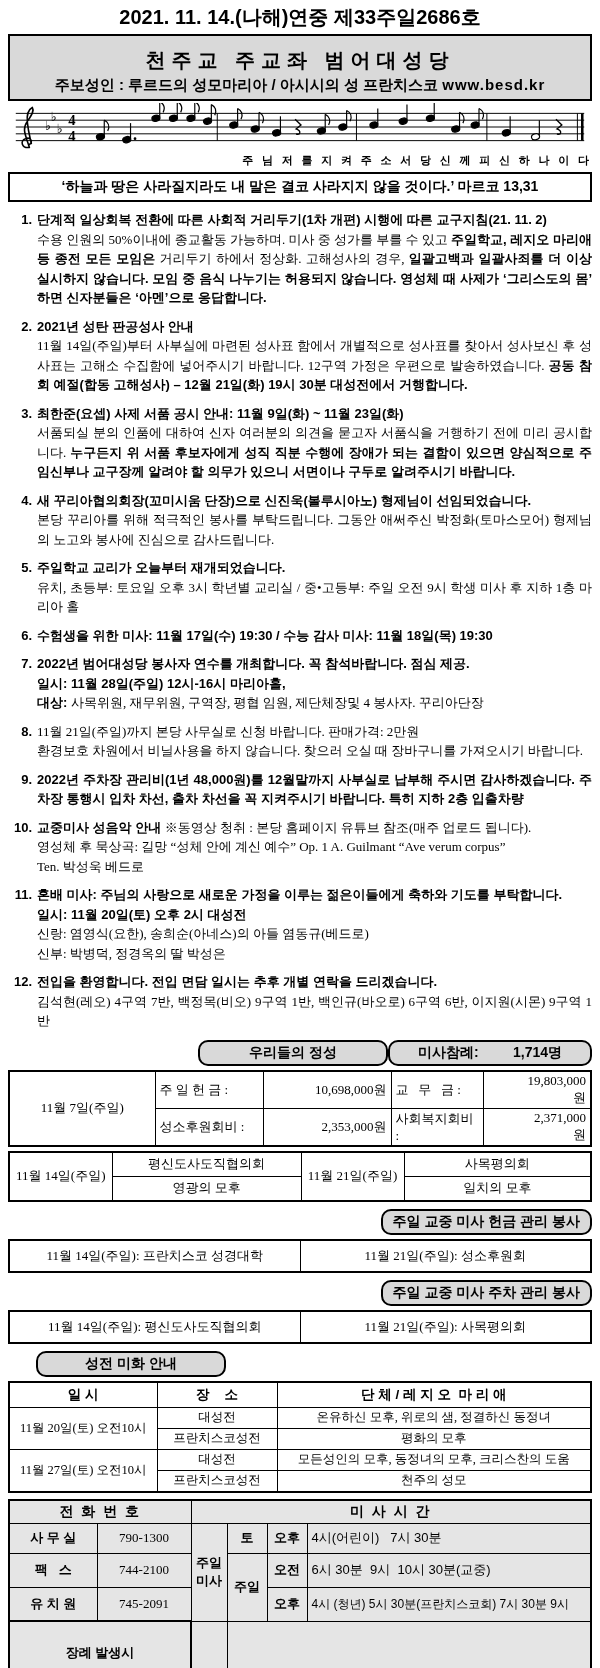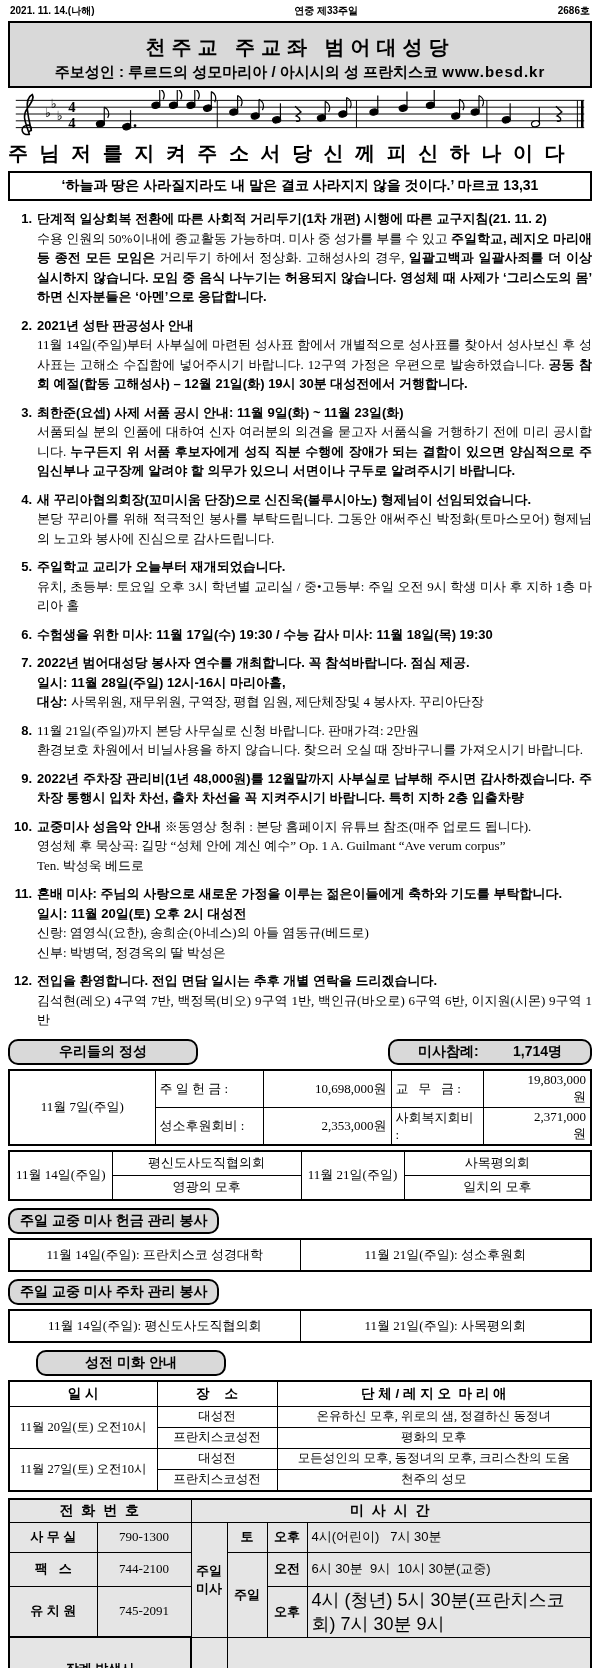--- a/index.html
+++ b/index.html
@@ -1,40 +1,40 @@
 <!DOCTYPE html>
 <html><head>
 <meta charset="utf-8">
 <style>
   html,body{margin:0;padding:0;background:#fff;}
   .page{width:600px;height:1668px;box-sizing:border-box;padding:4px 8px;font-family:"Liberation Serif",serif;color:#000;overflow:hidden;background:#fff;}
   .b{font-weight:bold;font-family:"Liberation Sans",sans-serif;}
   .pre{white-space:pre-wrap;}
 
   
-  .topstrip{display:flex;justify-content:space-between;align-items:baseline;font-weight:bold;font-size:10px;font-family:"Liberation Sans",sans-serif;padding:0 2px;}
+  .topstrip{display:flex;justify-content:center;align-items:baseline;font-weight:bold;font-size:20px;font-family:"Liberation Sans",sans-serif;padding:0 2px;}
   
   .masthead{border:2px solid #000;background:#d9d9d9;text-align:center;margin-top:3px;padding:11px 2px 4px;}
   .masthead .l1{font-size:20px;font-weight:bold;letter-spacing:6px;font-family:"Liberation Sans",sans-serif;}
   .masthead .l2{font-size:15px;font-weight:bold;font-family:"Liberation Sans",sans-serif;margin-top:2px;}
   
   .scorewrap{margin-top:2px;}
-  .lyrics{text-align:left;font-weight:bold;font-size:20px;font-family:Liberation Sans, sans-serif;letter-spacing:3px;margin-top:-2px;}
+  .lyrics{text-align:right;font-weight:bold;font-size:11px;font-family:Liberation Serif, serif;letter-spacing:3px;margin-top:-2px;}
   .versebox{border:2px solid #000;text-align:center;font-weight:bold;font-size:14px;font-family:"Liberation Sans",sans-serif;padding:4px 0;margin-top:4px;}
 
   
   .notices{margin-top:8px;}
   .notice{display:flex;margin-bottom:9px;font-size:13px;line-height:1.5;}
   .notice .num{flex:none;width:24px;text-align:right;padding-right:5px;font-weight:bold;font-family:"Liberation Sans",sans-serif;}
   .notice .nbody{flex:1;}
   .notice .para{text-align:justify;}
 
   
   .pill{display:inline-block;border:2px solid #000;border-radius:10px;background:#d9d9d9;font-weight:bold;font-family:"Liberation Sans",sans-serif;font-size:14px;text-align:center;padding:2px 10px;box-sizing:border-box;}
-  .pillrow{display:flex;justify-content:space-between;align-items:center;margin-top:2px;}
+  .pillrow{display:flex;justify-content:flex-end;align-items:center;margin-top:2px;}
   .pill.w190{width:190px;}
   .pill.attend{width:204px;display:flex;justify-content:space-between;padding:2px 28px;}
 
   
   table{border-collapse:collapse;width:100%;table-layout:fixed;}
   td,th{border:1px solid #000;font-size:13px;padding:1px 4px;overflow:hidden;}
   .tbl{border:2px solid #000;margin-top:4px;}
   .c{text-align:center;}
   .r{text-align:right;padding-left:40px;}
 
@@ -377,21 +377,21 @@
       <td class="lbl pre">팩   스</td>
       <td class="num">744-2100</td>
       <td rowspan="2" class="lbl">주일</td>
       <td class="lbl">오전</td>
       <td class="times pre">6시 30분  9시  10시 30분(교중)</td>
     </tr>
     <tr style="height:34px;">
       <td class="lbl pre">유 치 원</td>
       <td class="num">745-2091</td>
       <td class="lbl">오후</td>
-      <td class="times" style="font-size:18px;">4시 (청년)  5시 30분(프란치스코회) 7시 30분 9시</td>
+      <td class="times" style="font-size:12px;">4시 (청년)  5시 30분(프란치스코회) 7시 30분 9시</td>
     </tr>
     <tr style="height:22px;">
       <td colspan="2" class="lbl" style="border:2px solid #000;border-bottom:1px solid #000;">장례 발생시</td>
       <td rowspan="2" class="lbl">
         
       </td>
       <td rowspan="2" colspan="3" class="times pre">
         
         
       </td>

